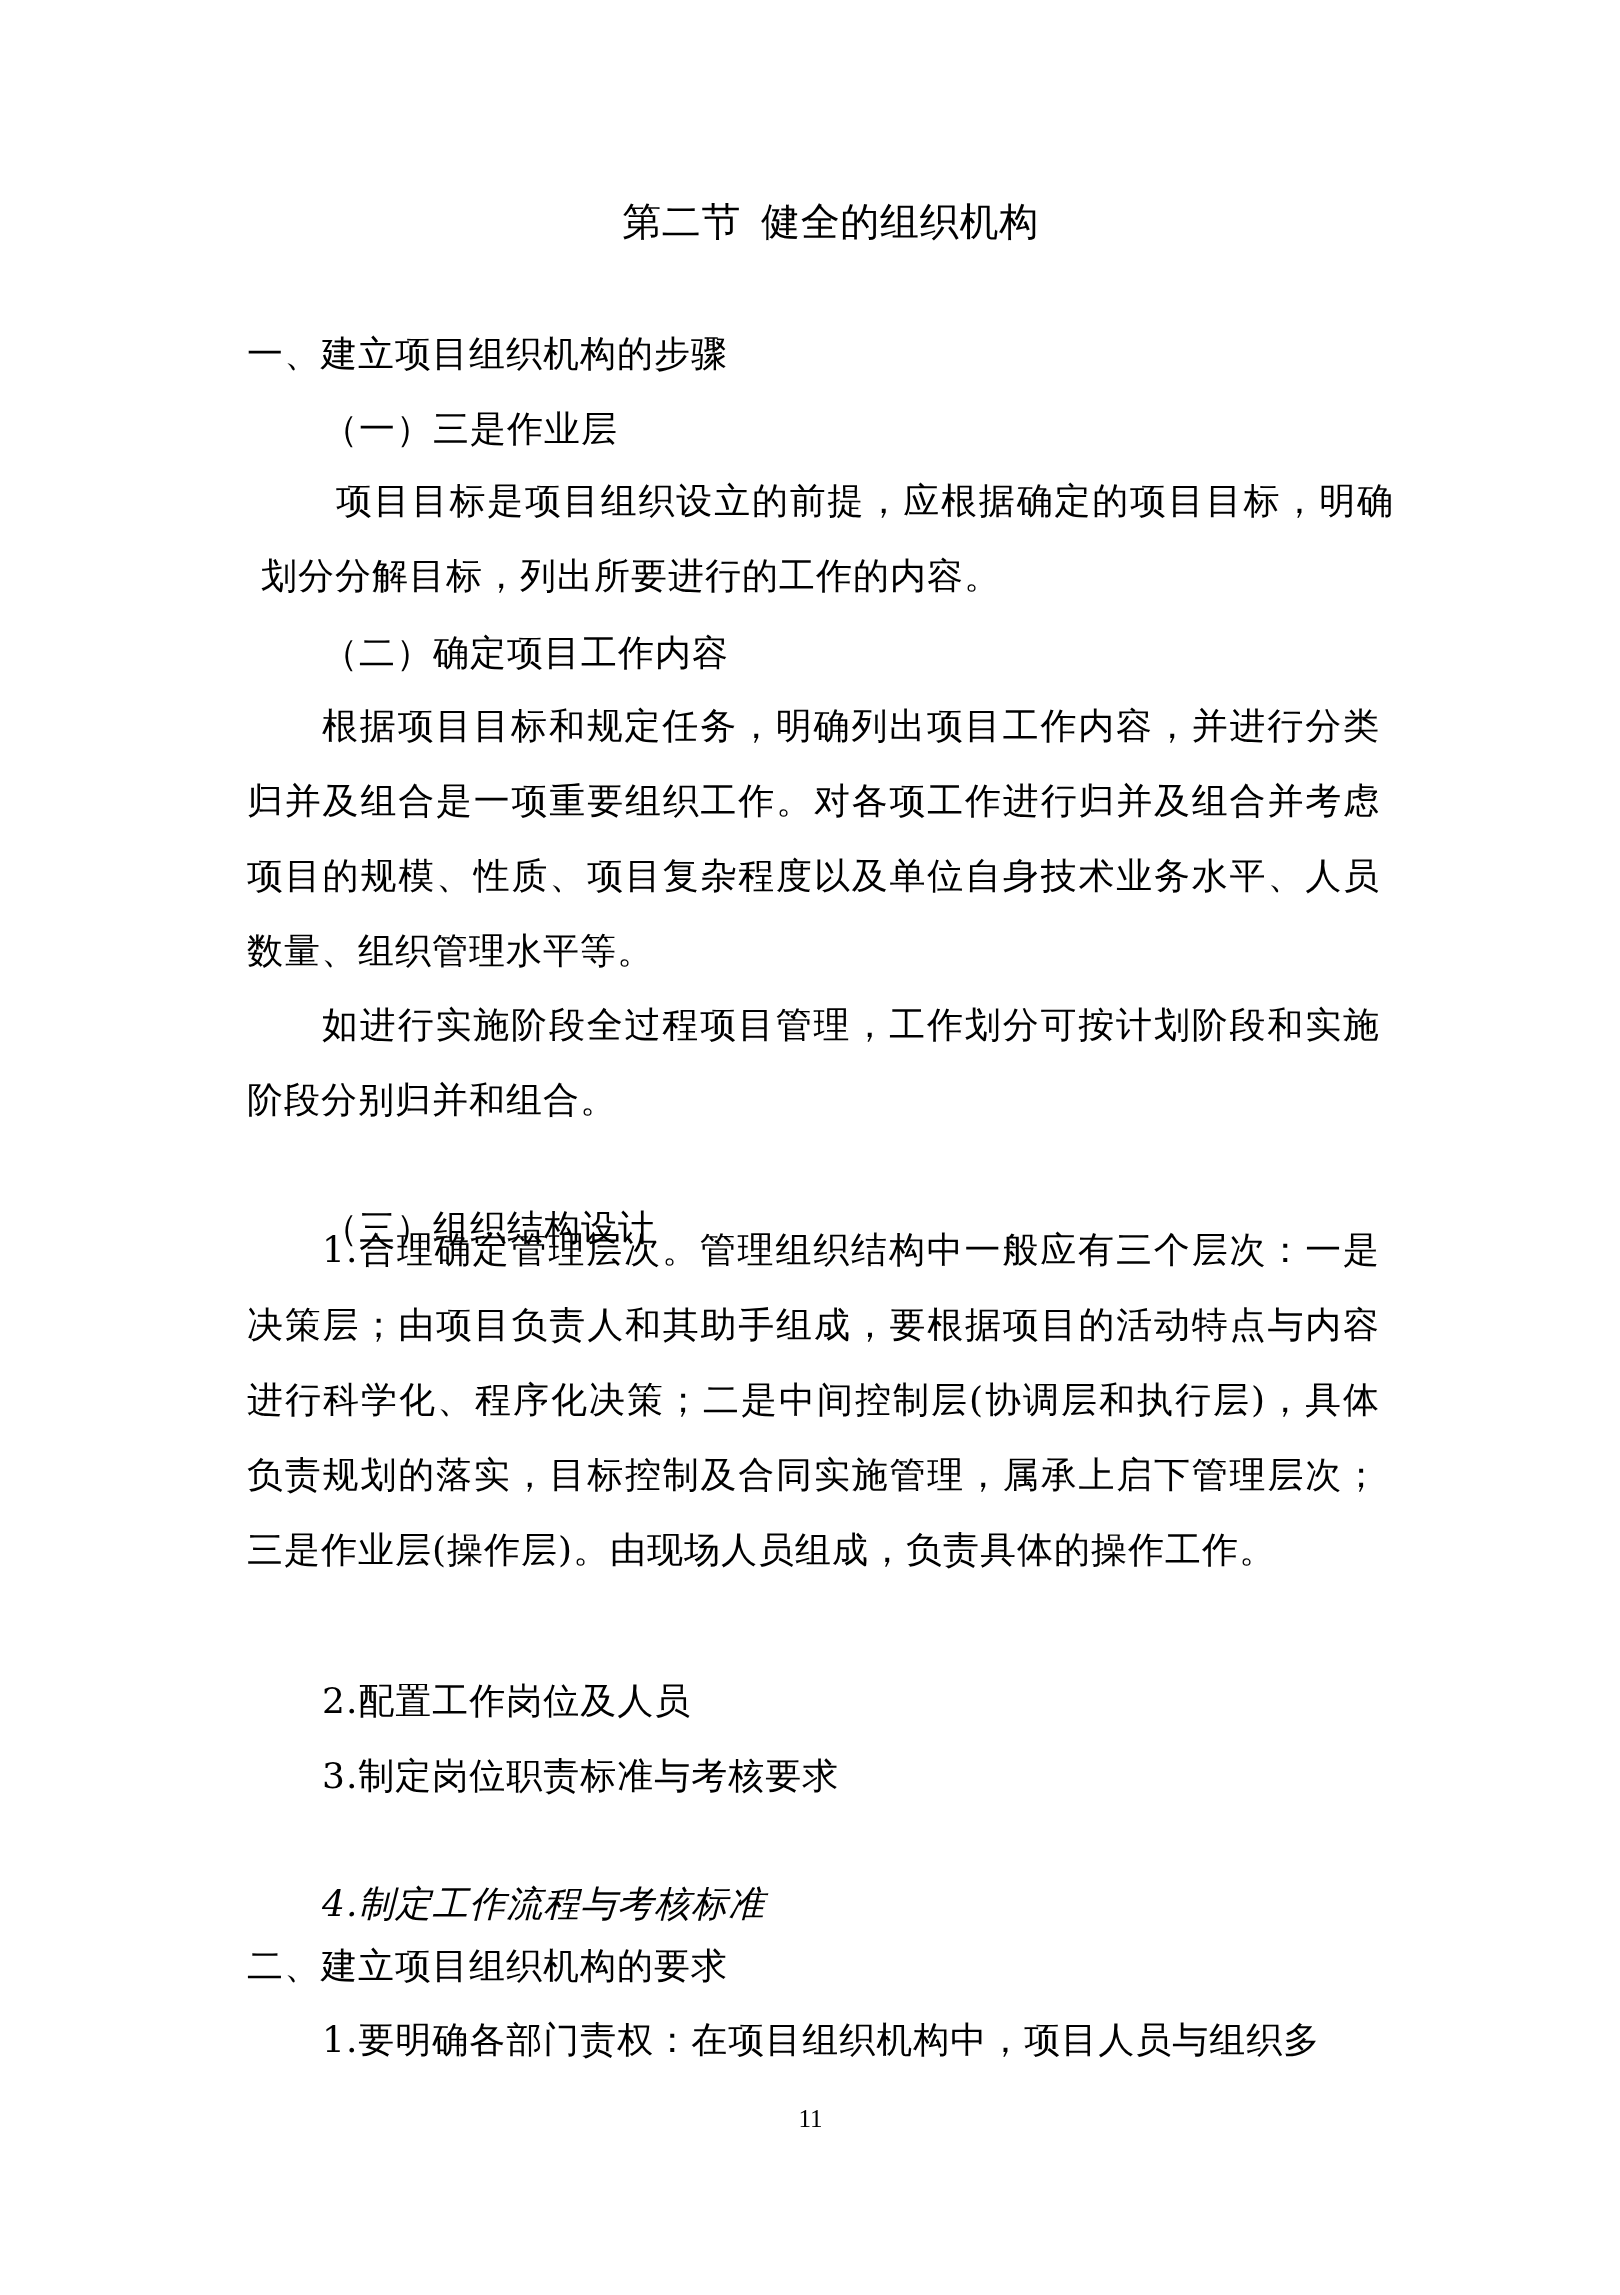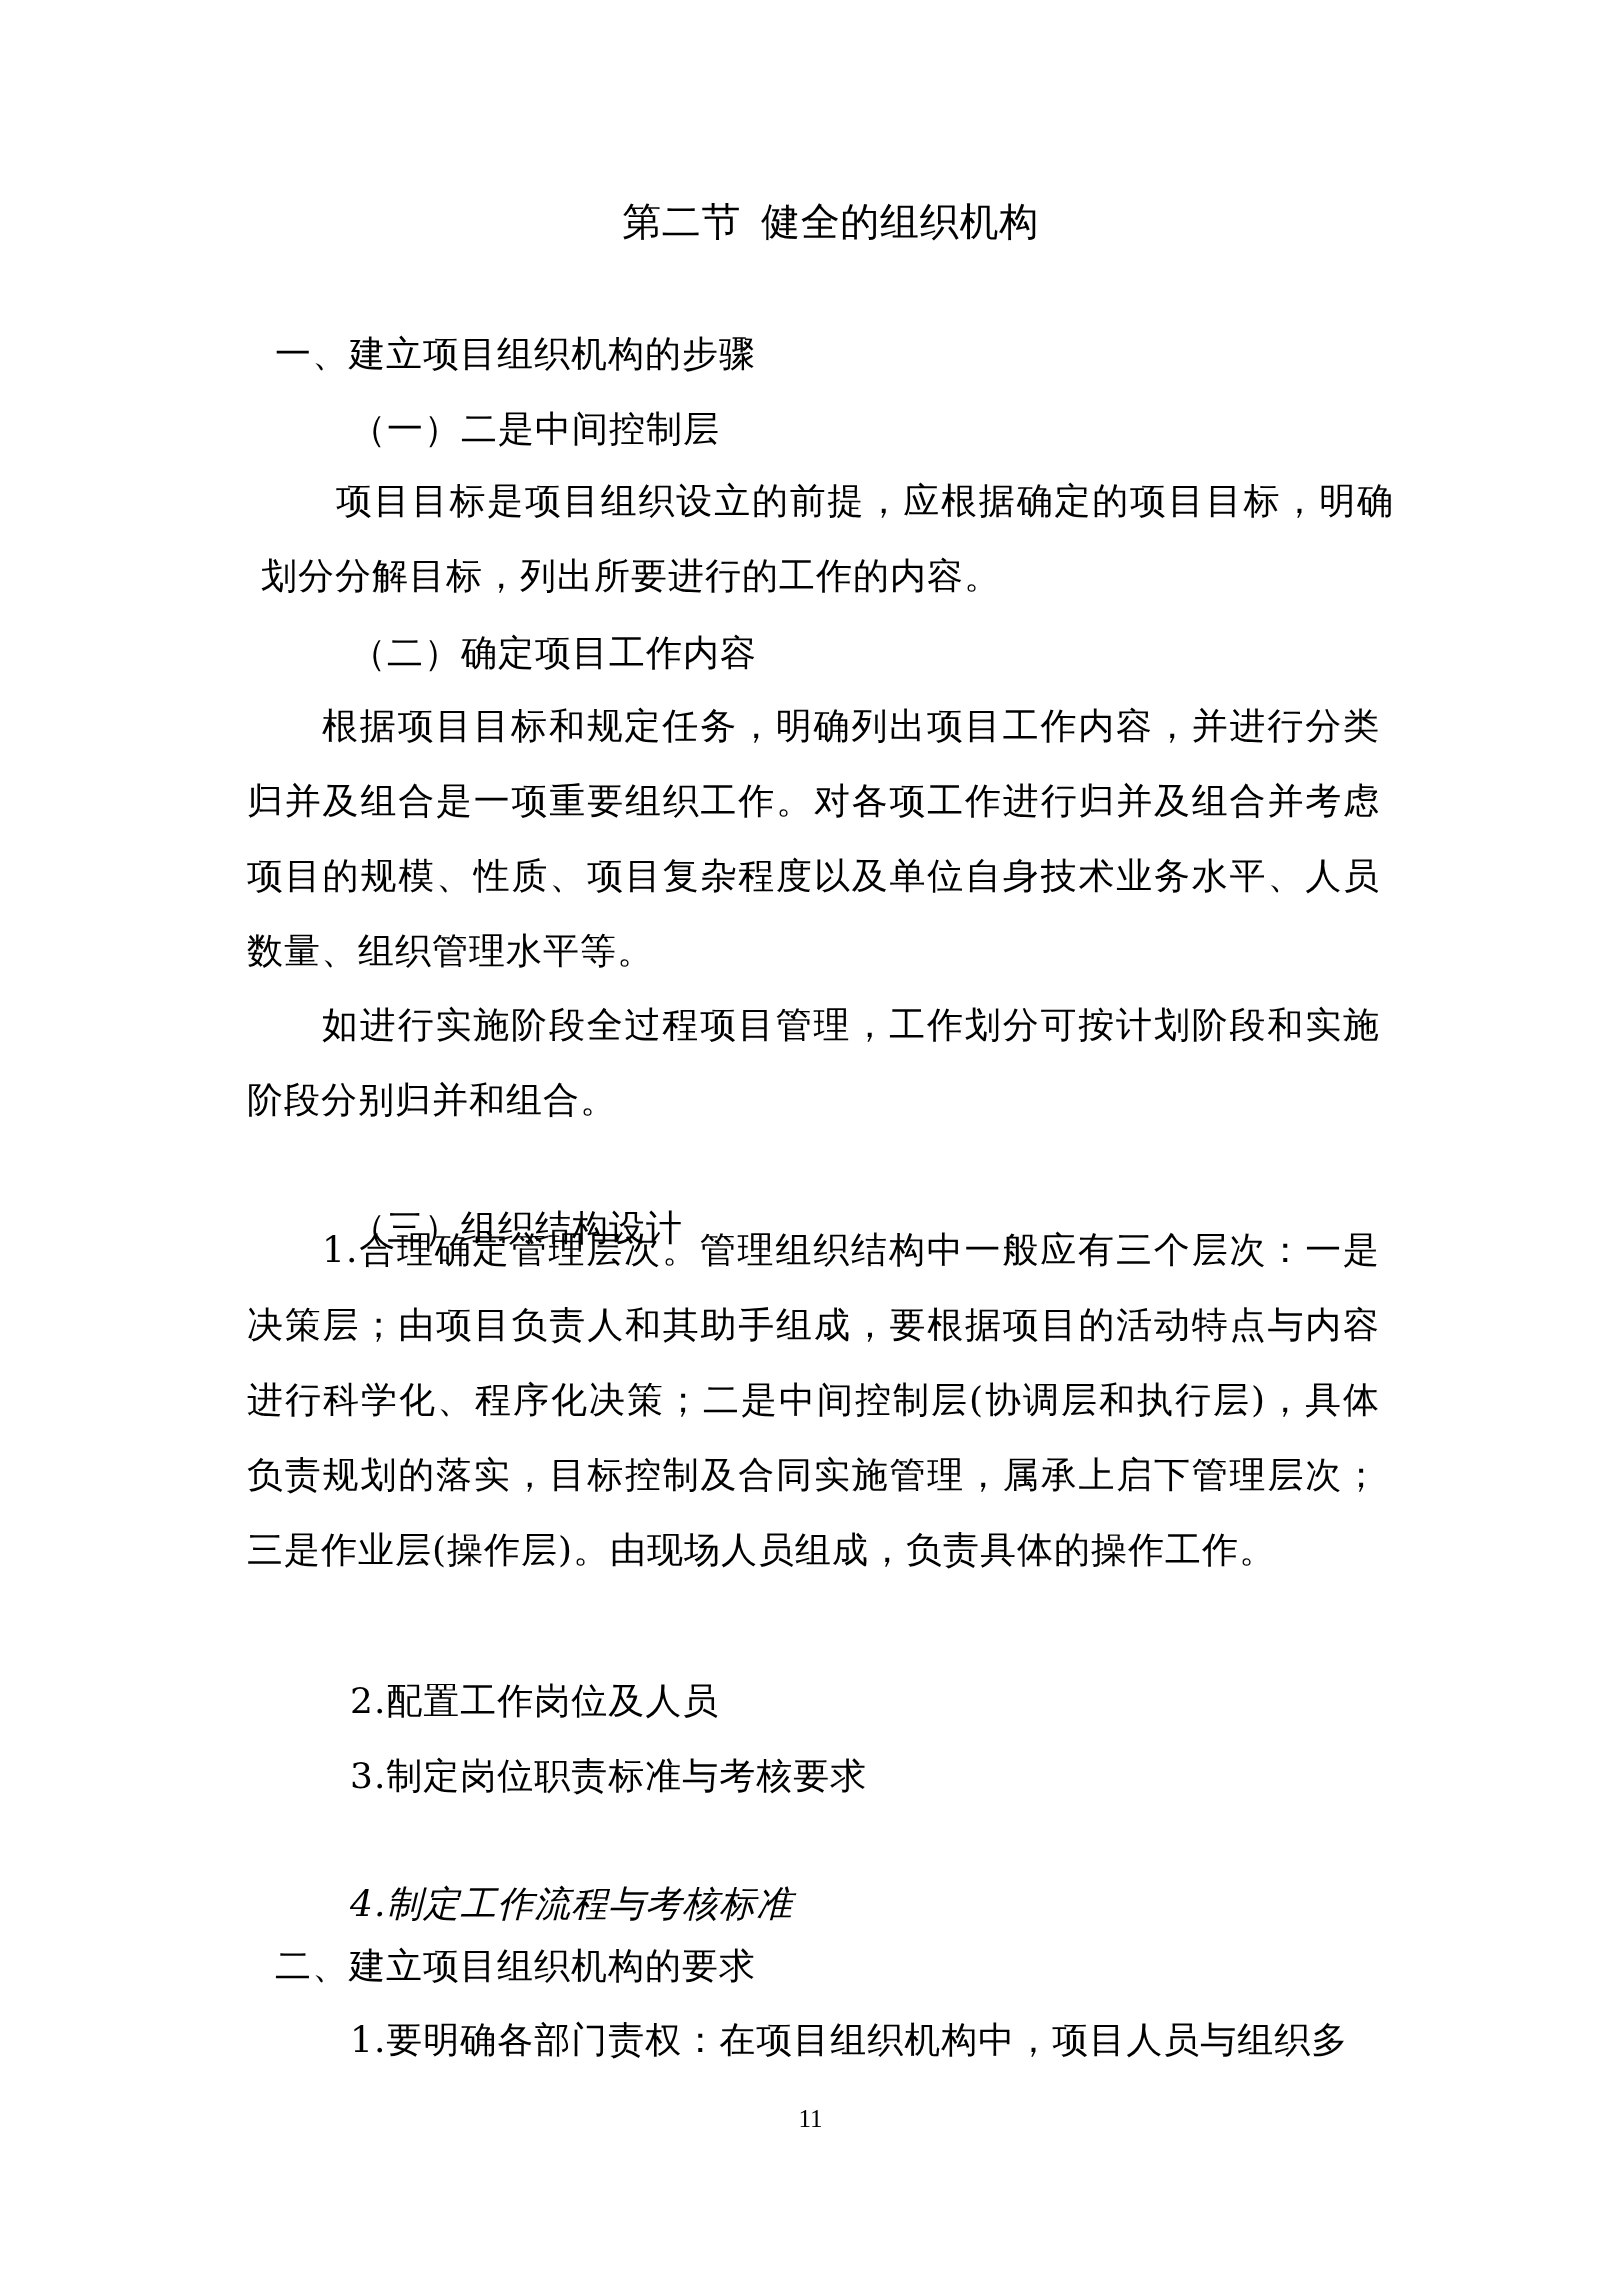--- a/index.html
+++ b/index.html
@@ -5,21 +5,21 @@
   html, body { margin: 0; padding: 0; background: #ffffff; }
   body { width: 1621px; height: 2295px; position: relative; overflow: hidden;
          font-family: "DejaVu Serif", "Liberation Serif", serif; color: #000; }
   .page { position: absolute; left: 0; top: 0; width: 1621px; height: 2295px; }
   .title { position: absolute; top: 192px; left: 0; width: 1621px; text-align: center;
            font-family: "DejaVu Sans", "Liberation Sans", sans-serif; font-weight: normal;
            font-size: 39px; line-height: 59px; letter-spacing: 0.7px; margin-left: 20px; }
   .title .gap { display: inline-block; width: 19.7px; }
   .body { position: absolute; left: 247px; width: 1133px; top: 0; }
   .line { position: absolute; left: 0; font-size: 36px; line-height: 46px; white-space: nowrap;
-          letter-spacing: 1px; margin-left: 28px; }
+          letter-spacing: 1px; }
   .para { position: absolute; left: 0; width: 1133px; font-size: 36px; line-height: 75px;
           text-align: justify; text-align-last: left; letter-spacing: 1px; }
   .indent { text-indent: 75px; }
   .h1 { left: 0; }
   .h2 { left: 75px; }
   .pageno { position: absolute; top: 2106px; left: 0; width: 1621px; text-align: center;
             font-family: "Liberation Serif", "DejaVu Serif", serif; font-size: 25px; line-height: 26px; }
 </style>
 </head>
 <body>
@@ -27,21 +27,21 @@
 <div class="page">
 
   <div class="title">
     <span>第二节</span><span class="gap"></span><span>健全的组织机构</span>
   </div>
 
   <div class="body">
 
     <div class="line h1" style="top:331px;">一、建立项目组织机构的步骤</div>
 
-    <div class="line h2" style="top:406px;">（一）二是中间控制层</div>
+    <div class="line h2" style="top:406px;">（一）三是作业层</div>
 
     <div class="para indent" style="top:463px;margin-left:14px;">项目目标是项目组织设立的前提，应根据确定的项目目标，明确划分分解目标，列出所要进行的工作的内容。</div>
 
     <div class="line h2" style="top:630px;text-align:center;">（二）确定项目工作内容</div>
 
     <div class="para indent" style="top:688px;">根据项目目标和规定任务，明确列出项目工作内容，并进行分类归并及组合是一项重要组织工作。对各项工作进行归并及组合并考虑项目的规模、性质、项目复杂程度以及单位自身技术业务水平、人员数量、组织管理水平等。</div>
 
     <div class="para indent" style="top:987px;">如进行实施阶段全过程项目管理，工作划分可按计划阶段和实施阶段分别归并和组合。</div>
 
     <div class="line h2" style="top:1205px;">（三）组织结构设计</div>

